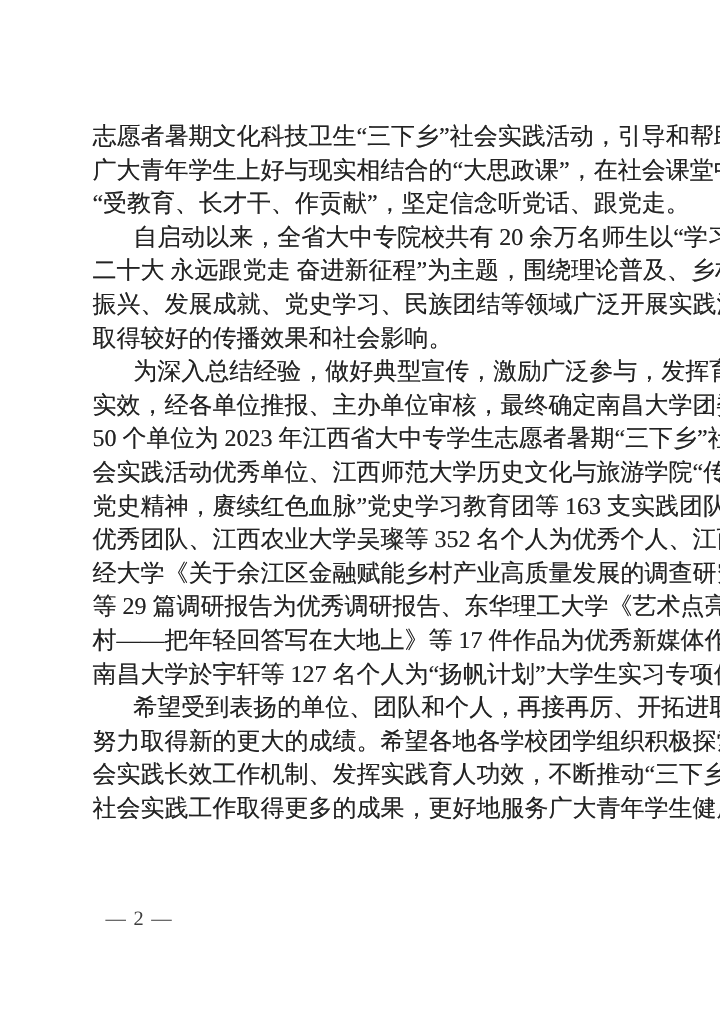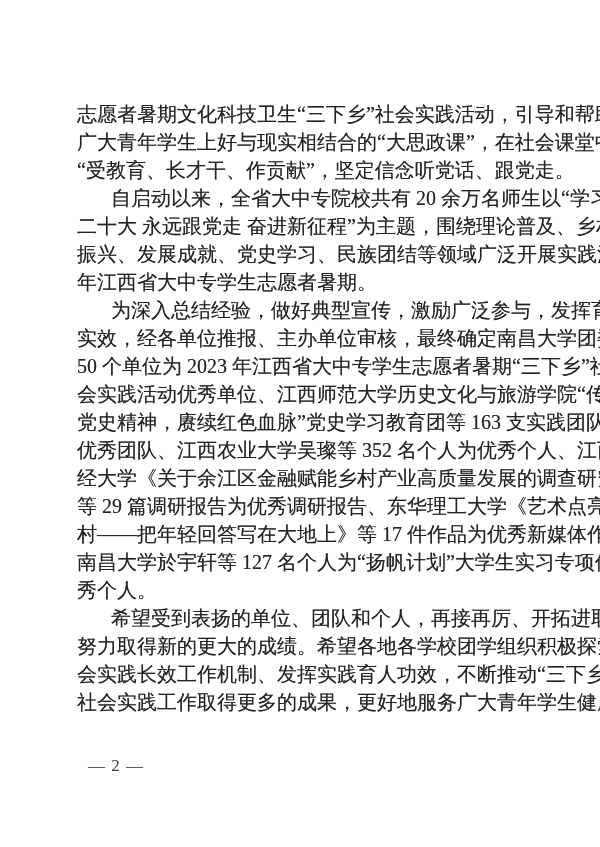--- a/index.html
+++ b/index.html
@@ -58,34 +58,33 @@
   <div class="text-block">
       <div class="paragraph">
         <div class="line">志愿者暑期文化科技卫生“三下乡”社会实践活动，引导和帮助</div>
         <div class="line">广大青年学生上好与现实相结合的“大思政课”，在社会课堂中</div>
         <div class="line last">“受教育、长才干、作贡献”，坚定信念听党话、跟党走。</div>
       </div>
       <div class="paragraph">
         <div class="line indent">自启动以来，全省大中专院校共有 20 余万名师生以“学习</div>
         <div class="line">二十大 永远跟党走 奋进新征程”为主题，围绕理论普及、乡村</div>
         <div class="line">振兴、发展成就、党史学习、民族团结等领域广泛开展实践活动，</div>
-        <div class="line last">年江西省大中专学生志愿者暑期。</div>
+        <div class="line last">取得较好的传播效果和社会影响。</div>
       </div>
       <div class="paragraph">
         <div class="line indent">为深入总结经验，做好典型宣传，激励广泛参与，发挥育人</div>
         <div class="line">实效，经各单位推报、主办单位审核，最终确定南昌大学团委等</div>
         <div class="line">50 个单位为 2023 年江西省大中专学生志愿者暑期“三下乡”社</div>
         <div class="line">会实践活动优秀单位、江西师范大学历史文化与旅游学院“传承</div>
         <div class="line">党史精神，赓续红色血脉”党史学习教育团等 163 支实践团队为</div>
         <div class="line">优秀团队、江西农业大学吴璨等 352 名个人为优秀个人、江西财</div>
         <div class="line">经大学《关于余江区金融赋能乡村产业高质量发展的调查研究》</div>
         <div class="line">等 29 篇调研报告为优秀调研报告、东华理工大学《艺术点亮乡</div>
         <div class="line">村——把年轻回答写在大地上》等 17 件作品为优秀新媒体作品、</div>
         <div class="line">南昌大学於宇轩等 127 名个人为“扬帆计划”大学生实习专项优</div>
-        <div class="line last">秀个人。</div>
       </div>
       <div class="paragraph">
         <div class="line indent">希望受到表扬的单位、团队和个人，再接再厉、开拓进取，</div>
         <div class="line">努力取得新的更大的成绩。希望各地各学校团学组织积极探索社</div>
         <div class="line">会实践长效工作机制、发挥实践育人功效，不断推动“三下乡”</div>
         <div class="line">社会实践工作取得更多的成果，更好地服务广大青年学生健康成</div>
       </div>
     </div>
   <div class="footer">— 2 —</div>
 </div>

